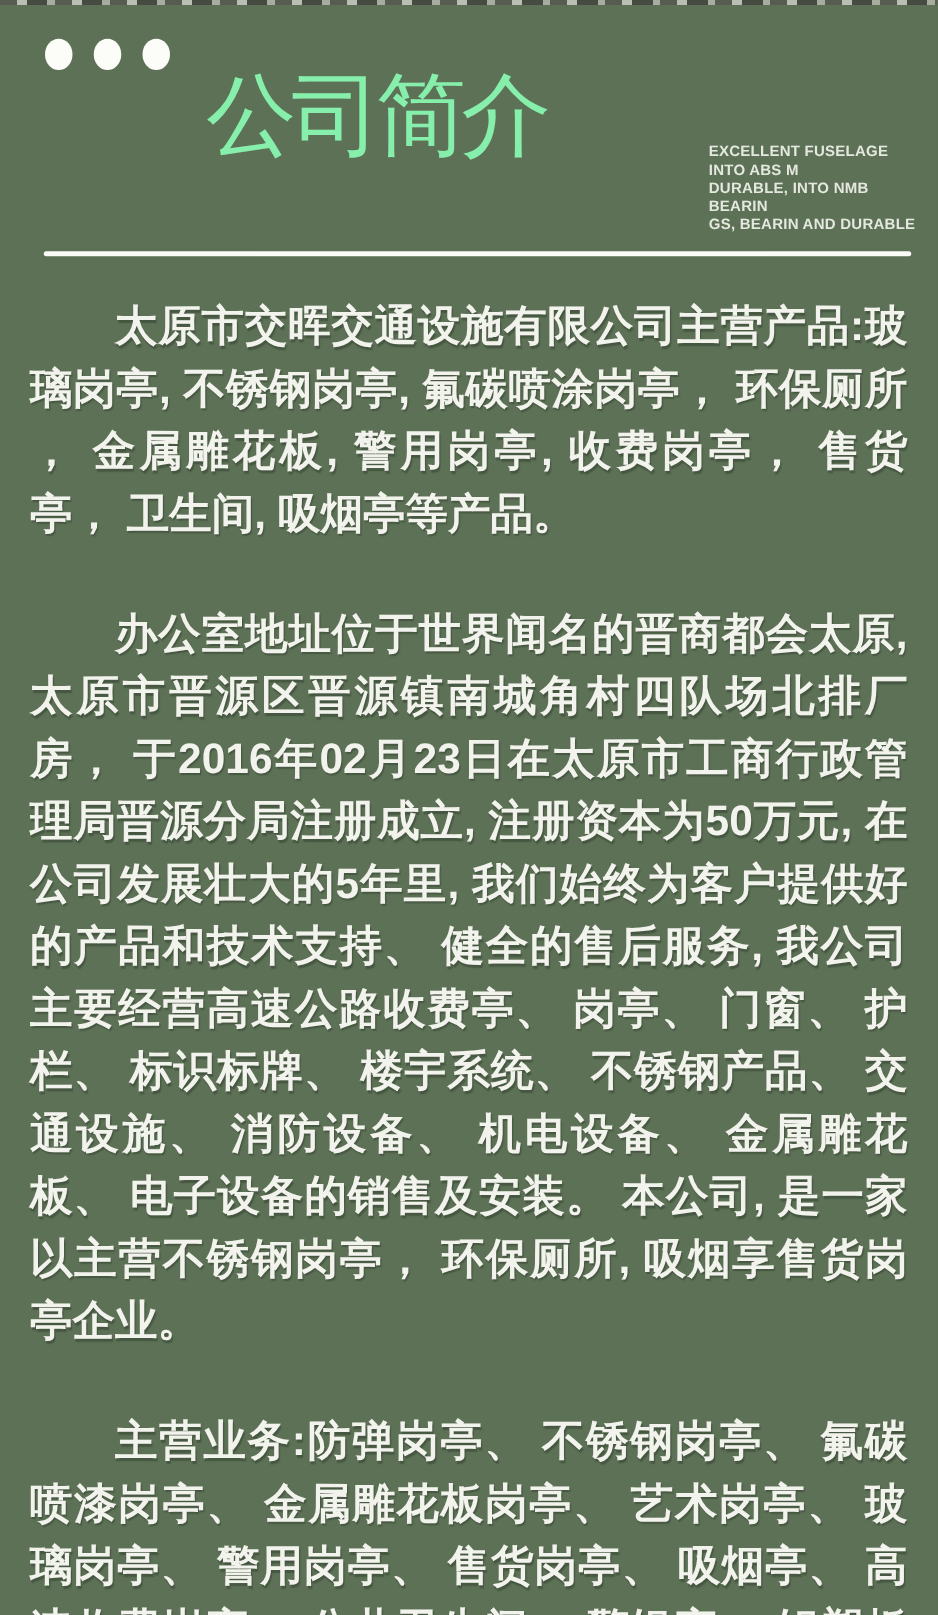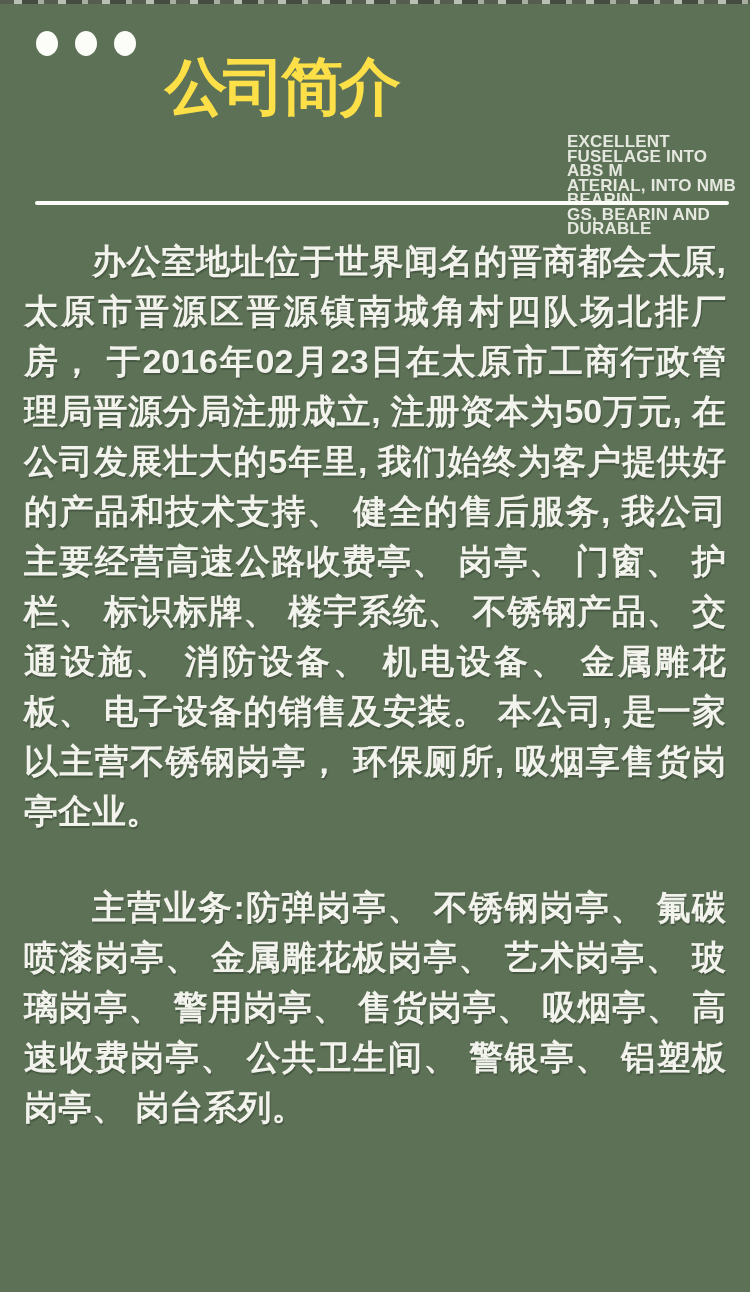--- a/index.html
+++ b/index.html
@@ -34,33 +34,33 @@
   .dot {
     width: 22px;
     height: 25px;
     border-radius: 50%;
     background: #fcfcf8;
   }
   .title {
     position: absolute;
     left: 165px;
     top: 48px;
-    font-size: 62px;
+    font-size: 72px;
     line-height: 1.25;
-    font-weight: 700;
+    font-weight: 400;
     letter-spacing: -4px;
-    color: #fde047;
+    color: #86efac;
     white-space: nowrap;
   }
   .en-sub {
     position: absolute;
     left: 567px;
-    top: 135px;
+    top: 114px;
     width: 170px;
-    font-size: 17px;
+    font-size: 12px;
     line-height: 14.5px;
     font-weight: 600;
     letter-spacing: 0.2px;
     color: #e4e8de;
   }
   .divider {
     position: absolute;
     top: 201px;
     left: 35px;
     width: 694px;
@@ -98,24 +98,25 @@
   <div class="dots">
     <span class="dot"></span>
     <span class="dot"></span>
     <span class="dot"></span>
   </div>
 
   <div class="title">公司简介</div>
 
   <div class="en-sub">
     <div>EXCELLENT FUSELAGE INTO ABS M</div>
-    <div>ATERIAL, INTO NMB BEARIN</div>
+    <div>DURABLE, INTO NMB BEARIN</div>
     <div>GS, BEARIN AND DURABLE</div>
   </div>
 
   <div class="divider"></div>
 
   <div class="content">
+    <p>太原市交晖交通设施有限公司主营产品:玻璃岗亭, 不锈钢岗亭, 氟碳喷涂岗亭， 环保厕所 ， 金属雕花板, 警用岗亭, 收费岗亭， 售货亭， 卫生间, 吸烟亭等产品。</p>
     <p>办公室地址位于世界闻名的晋商都会太原, 太原市晋源区晋源镇南城角村四队场北排厂房， 于2016年02月23日在太原市工商行政管理局晋源分局注册成立, 注册资本为50万元, 在公司发展壮大的5年里, 我们始终为客户提供好的产品和技术支持、 健全的售后服务, 我公司主要经营高速公路收费亭、 岗亭、 门窗、 护栏、 标识标牌、 楼宇系统、 不锈钢产品、 交通设施、 消防设备、 机电设备、 金属雕花板、 电子设备的销售及安装。 本公司, 是一家以主营不锈钢岗亭， 环保厕所, 吸烟享售货岗亭企业。</p>
     <p>主营业务:防弹岗亭、 不锈钢岗亭、 氟碳喷漆岗亭、 金属雕花板岗亭、 艺术岗亭、 玻璃岗亭、 警用岗亭、 售货岗亭、 吸烟亭、 高速收费岗亭、 公共卫生间、 警银亭、 铝塑板岗亭、 岗台系列。</p>
   </div>
 
 </div>
 
 </body></html>

